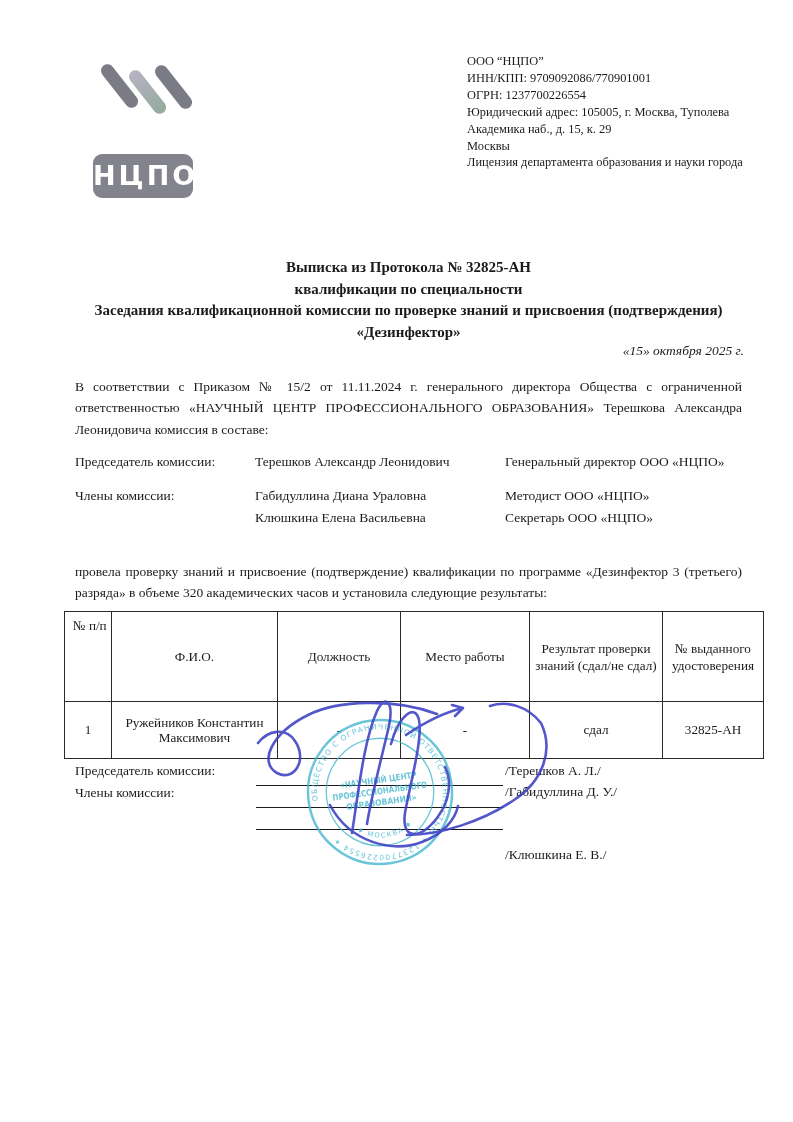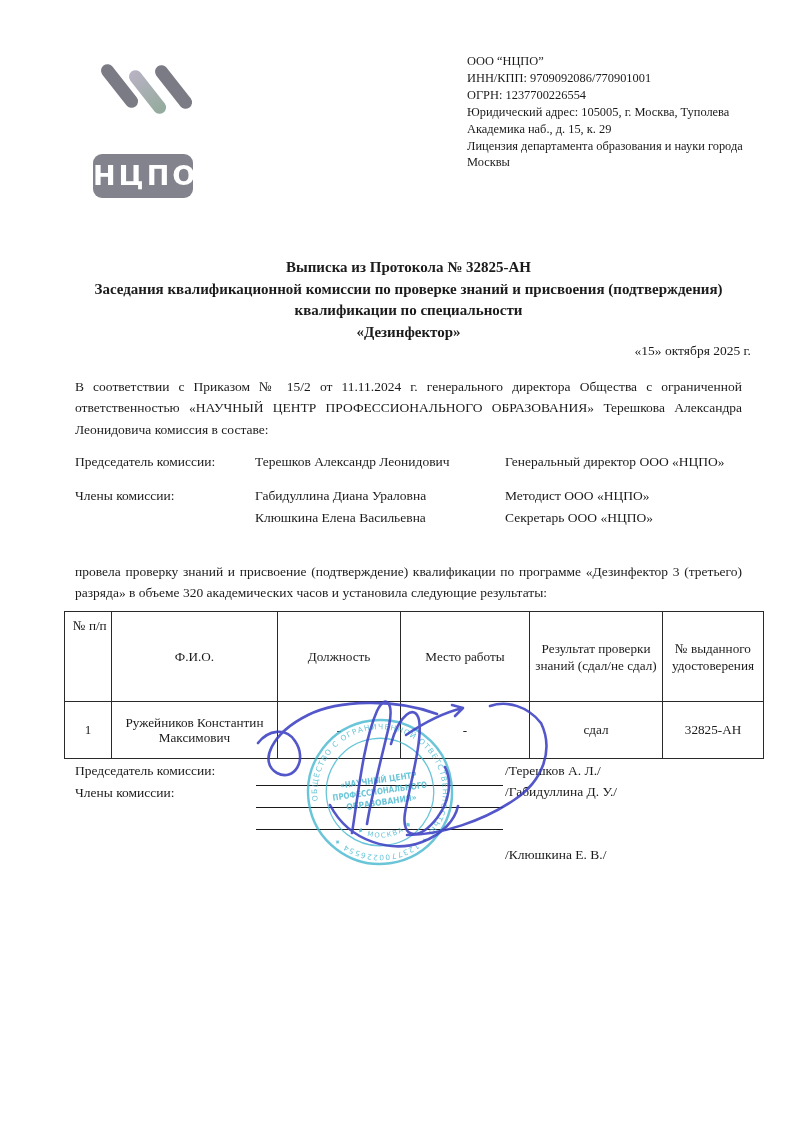--- a/index.html
+++ b/index.html
@@ -15,21 +15,21 @@
   .badge{position:absolute;left:0;top:62px;width:100px;height:44px;border-radius:9px;
          background:#83838d;color:#ffffff;font-family:"DejaVu Sans",sans-serif;
          font-weight:800;font-size:27px;line-height:44px;text-align:center;letter-spacing:3px;margin-top:36px;}
   
   .company{position:absolute;left:467px;top:53px;width:300px;font-size:12.4px;line-height:16.9px;}
   .company .cline{white-space:pre-wrap;}
   .company .cline.indent{padding-left:5px;}
   
   .title{position:absolute;left:75px;top:257px;width:667px;text-align:center;
          font-weight:bold;font-size:15px;line-height:21.5px;}
-  .date{position:absolute;left:84px;top:343px;width:667px;text-align:right;font-size:13.5px;}
+  .date{position:absolute;left:77px;top:343px;width:667px;text-align:right;font-size:13.5px;font-style:italic;}
   
   .para{position:absolute;left:75px;width:667px;font-size:13.5px;line-height:21.4px;
         text-align:justify;}
   .para.p1{top:376px;}
   .para.p2{top:561px;}
   
   .comm-row{position:absolute;left:75px;width:680px;font-size:13.5px;line-height:20px;}
   .comm-row .c1{position:absolute;left:0;}
   .comm-row .c2{position:absolute;left:180px;}
   .comm-row .c3{position:absolute;left:430px;}
@@ -66,28 +66,28 @@
     </div>
     <div class="badge">НЦПО</div>
   </div>
 
   <div class="company">
     <div class="cline">ООО “НЦПО”</div>
     <div class="cline">ИНН/КПП: 9709092086/770901001</div>
     <div class="cline">ОГРН: 1237700226554</div>
     <div class="cline">Юридический адрес: 105005, г. Москва, Туполева</div>
     <div class="cline">Академика наб., д. 15, к. 29</div>
+    <div class="cline">Москвы</div>
     <div class="cline">Лицензия департамента образования и науки города</div>
-    <div class="cline">Москвы</div>
   </div>
 
   <div class="title">
     <div>Выписка из Протокола № 32825-АН</div>
+    <div>квалификации по специальности</div>
     <div>Заседания квалификационной комиссии по проверке знаний и присвоения (подтверждения)</div>
-    <div>квалификации по специальности</div>
     <div>«Дезинфектор»</div>
   </div>
 
   <div class="date">«15» октября 2025 г.</div>
 
   <div class="para p1">В соответствии с Приказом № 15/2 от 11.11.2024 г. генерального директора Общества с ограниченной ответственностью «НАУЧНЫЙ ЦЕНТР ПРОФЕССИОНАЛЬНОГО ОБРАЗОВАНИЯ» Терешкова Александра Леонидовича комиссия в составе:</div>
 
   <div class="comm-row r1">
     <span class="c1">Председатель комиссии:</span>
     <span class="c2">Терешков Александр Леонидович</span>

